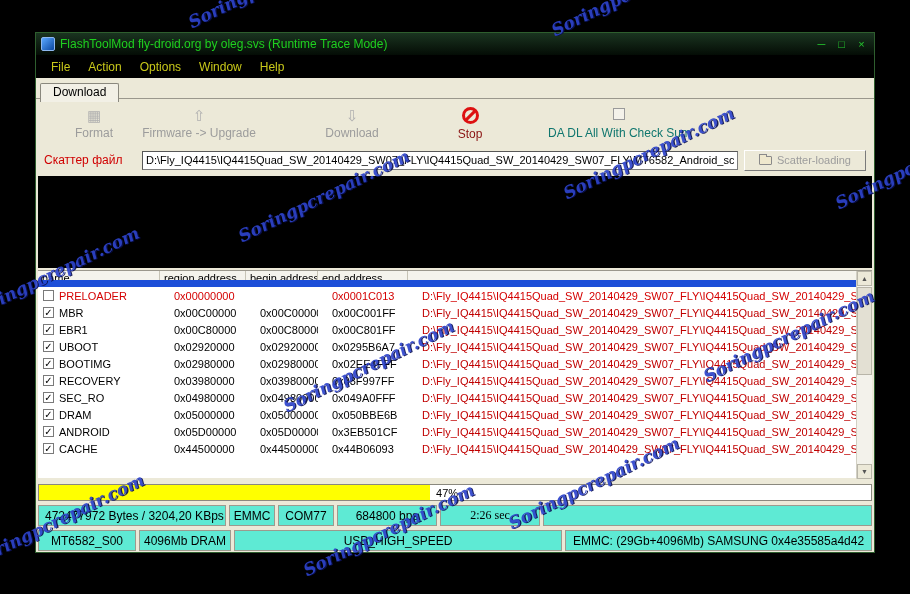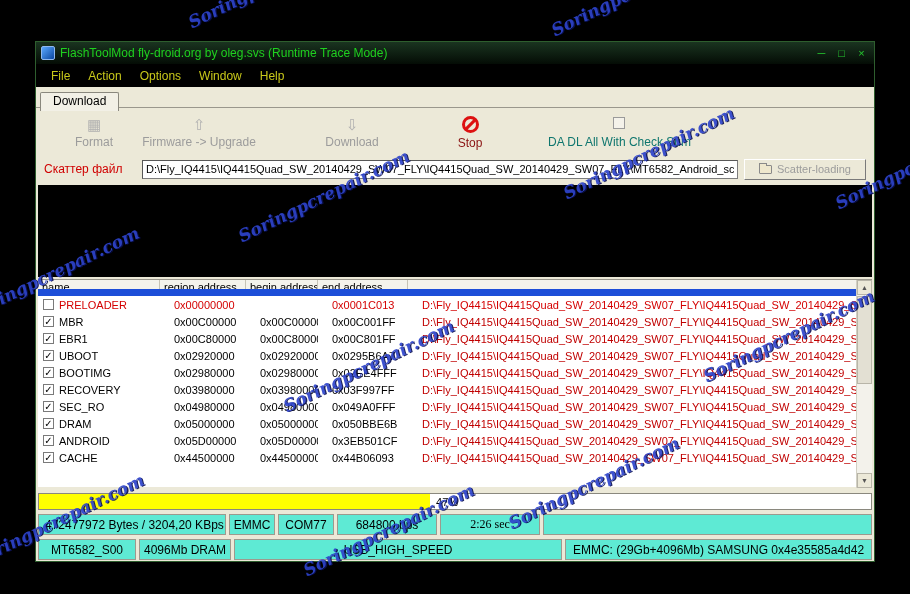--- a/index.html
+++ b/index.html
@@ -10,21 +10,21 @@
   
   .wm { position:absolute; font-family:"DejaVu Serif", serif; font-style:italic; font-weight:bold;
         font-size:17px; color:#2e44cc; text-shadow:1px 1px 0 #0a1050; transform:rotate(-26deg);
         transform-origin:left top; opacity:.92; z-index:60; pointer-events:none; white-space:nowrap; }
   .wm1{left:185px;top:14px;} .wm2{left:548px;top:22px;} .wm3{left:560px;top:185px;}
   .wm4{left:235px;top:228px;} .wm5{left:-35px;top:305px;} .wm6{left:700px;top:368px;}
   .wm7{left:280px;top:398px;} .wm8{left:505px;top:515px;} .wm9{left:-30px;top:552px;}
   .wm10{left:300px;top:562px;} .wm11{left:832px;top:195px;}
 
   
-  .window { position:absolute; left:35px; top:41px; width:840px; height:521px;
+  .window { position:absolute; left:35px; top:32px; width:840px; height:521px;
             background:#ece9d8; border:1px solid #2e5e2e; z-index:10; }
 
   .titlebar { height:22px; background:linear-gradient(180deg,#1a3420,#040c05);
               display:flex; align-items:center; padding:0 5px; gap:5px; }
   .app-icon { width:14px; height:14px; border-radius:2px; flex-shrink:0;
               background:linear-gradient(135deg,#5aa8ff,#0b47a0); border:1px solid #8fb8ef; }
   .title-text { color:#1fd11f; font-size:12px; flex:1; overflow:hidden; white-space:nowrap; }
   .win-btn { color:#25c92f; font-size:11px; width:15px; text-align:center; }
 
   .menubar { height:23px; background:#000; display:flex; align-items:center; padding-left:6px; }

